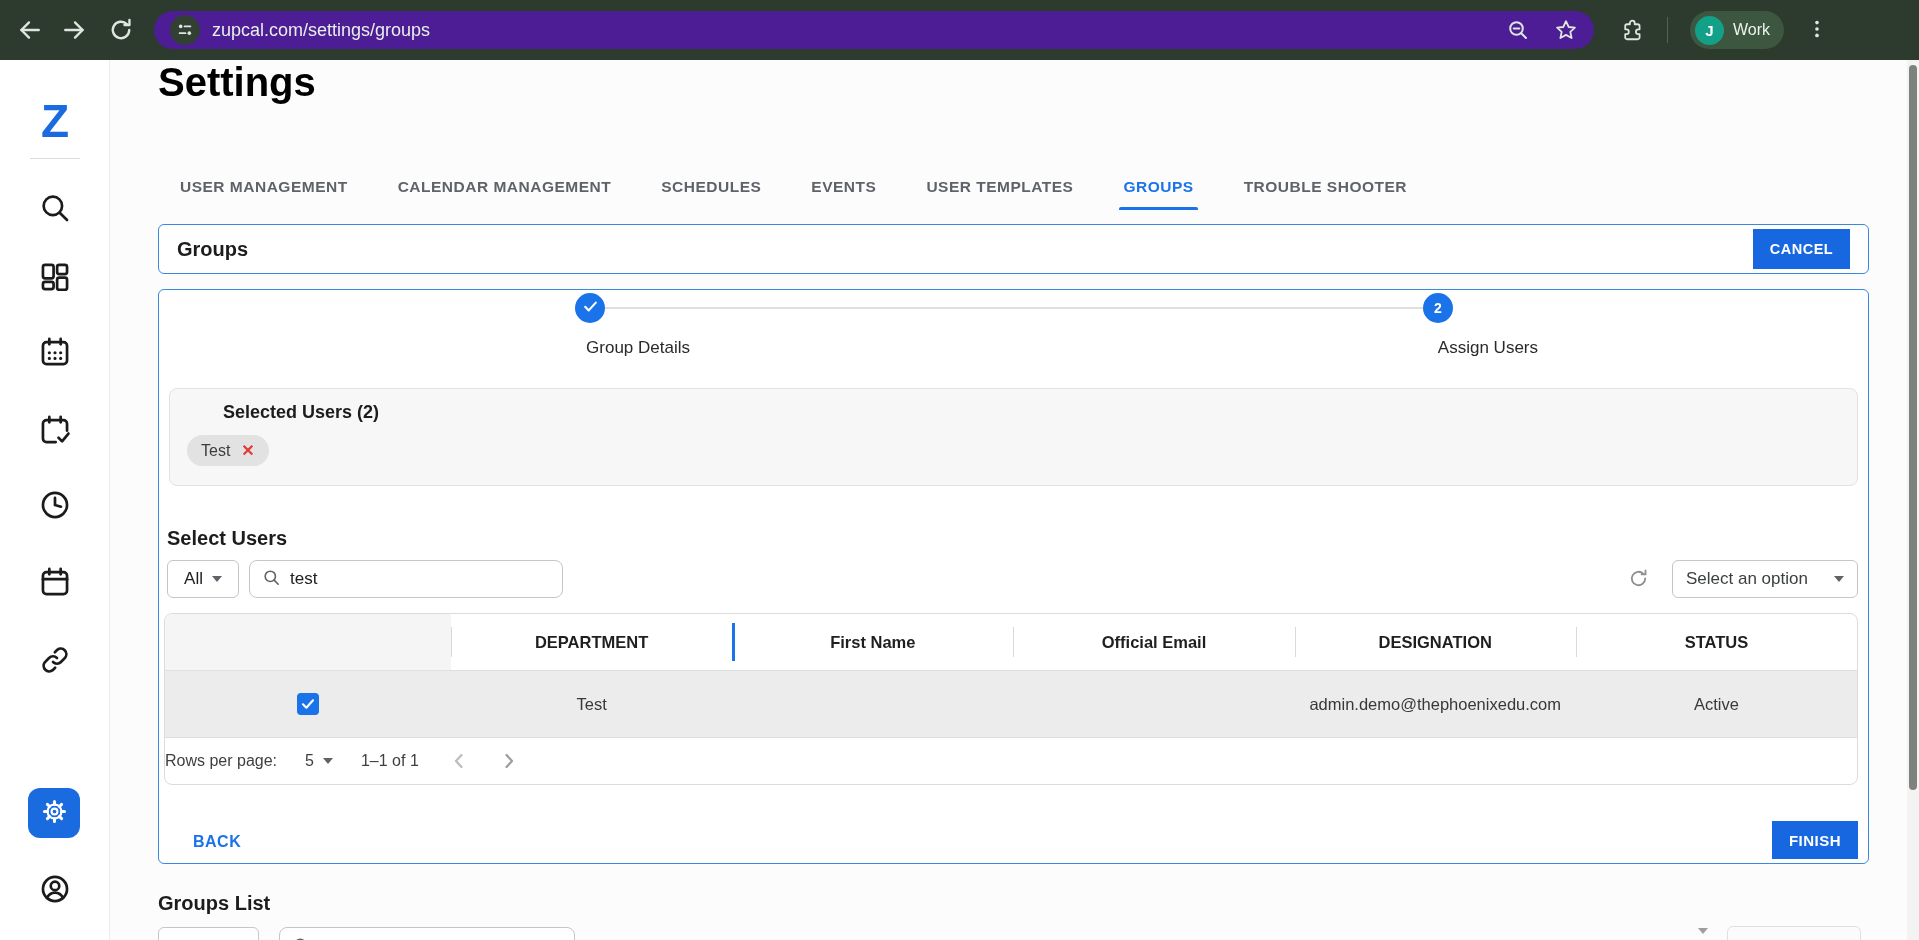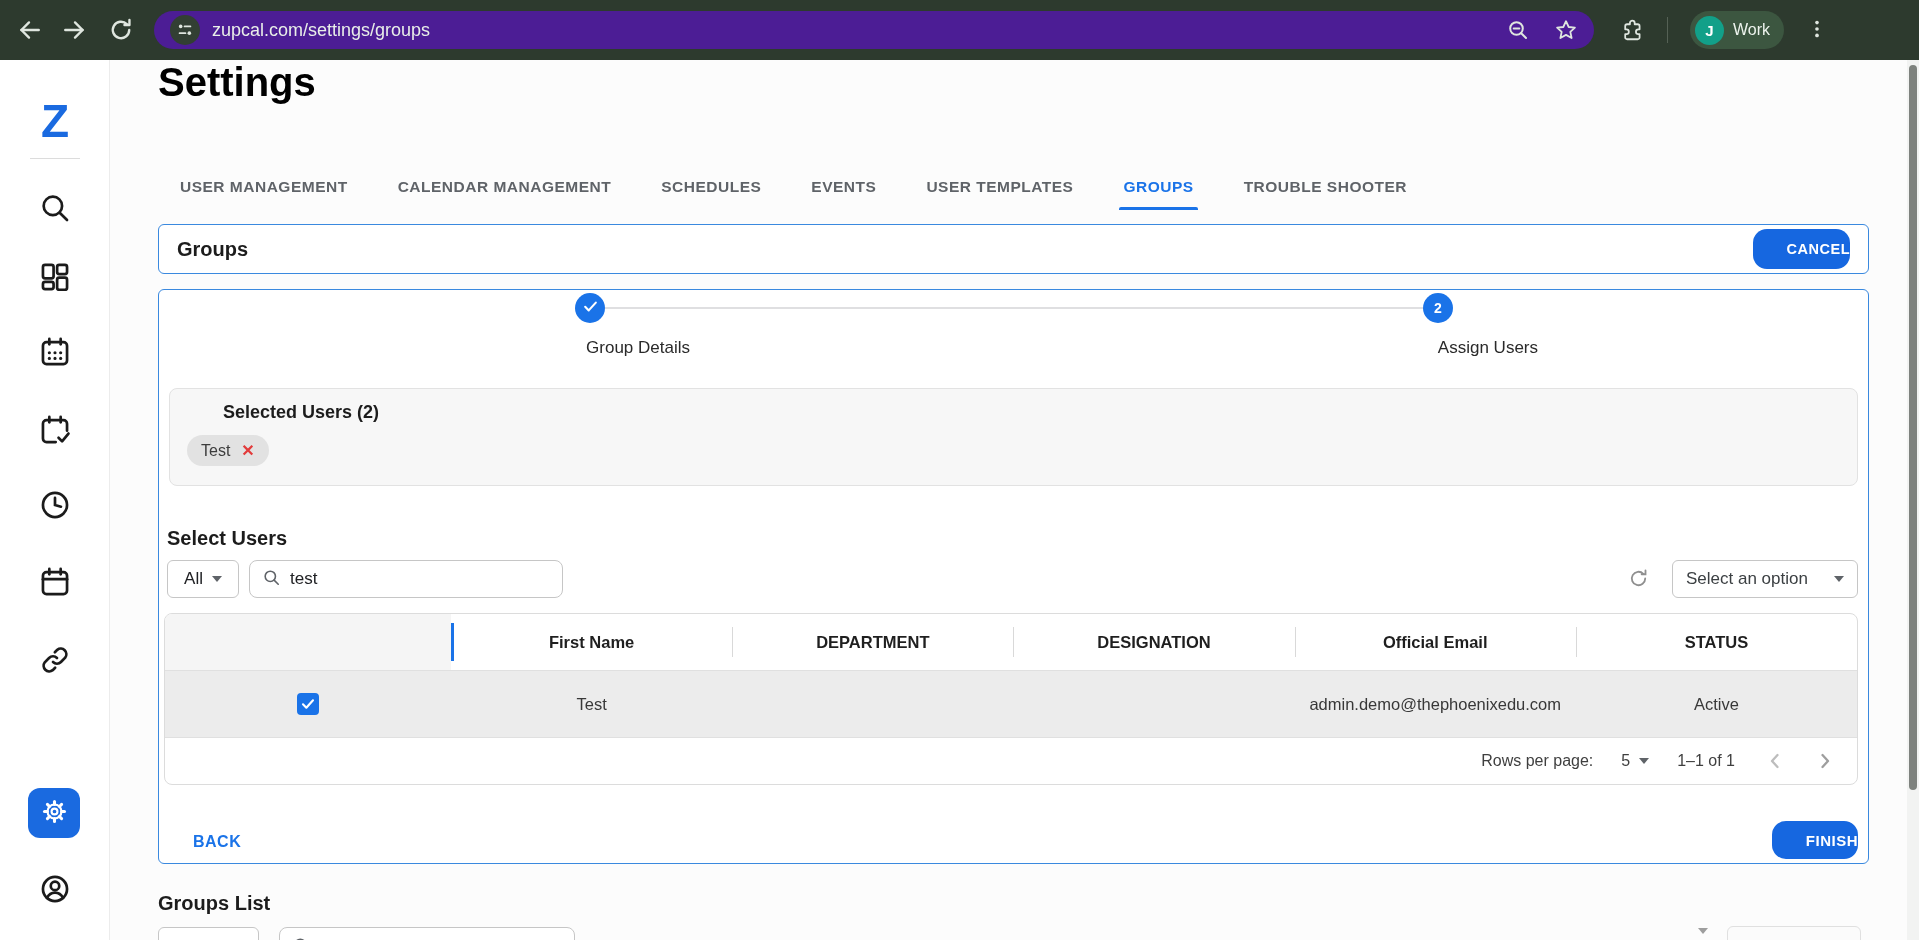--- a/index.html
+++ b/index.html
@@ -34,21 +34,21 @@
 
   
   .tabs { position:absolute; left:66px; top:118px; display:flex; gap:42px; }
   .tab { position:relative; font-size:15.5px; font-weight:600; letter-spacing:.5px; color:#5f6368; padding:0 4px 14px 4px; cursor:pointer; white-space:nowrap; }
   .tab.active { color:#1a73e8; }
   .tab.active::after { content:""; position:absolute; left:0; right:0; bottom:0; height:3px; background:#1a73e8; border-radius:2px 2px 0 0; }
 
   
   .groups-header { position:absolute; left:48px; top:164px; width:1711px; height:50px; background:#fff; border:1px solid #3a89df; border-radius:6px; display:flex; align-items:center; justify-content:space-between; padding:0 18px; }
   .groups-title { font-size:20px; font-weight:700; color:#1c1c1c; }
-  .btn-blue { background:#1667e0; color:#fff; border:none; border-radius:14px; font-family:"Liberation Sans", sans-serif; font-weight:700; letter-spacing:.5px; cursor:pointer;text-align:right; }
+  .btn-blue { background:#1667e0; color:#fff; border:none; border-radius:0; font-family:"Liberation Sans", sans-serif; font-weight:700; letter-spacing:.5px; cursor:pointer; }
   .btn-cancel { width:97px; height:40px; font-size:14.5px; }
 
   
   .panel { position:absolute; left:48px; top:229px; width:1711px; height:575px; background:#fff; border:1px solid #3a89df; border-radius:6px; }
   .connector { position:absolute; left:446px; top:17px; width:818px; height:2px; background:#dfdfe1; }
   .step-circle { position:absolute; top:3px; width:30px; height:30px; border-radius:50%; background:#1a73e8; display:flex; align-items:center; justify-content:center; color:#fff; font-size:14px; font-weight:700; cursor:pointer; }
   .step-label { position:absolute; top:48px; width:200px; text-align:right; font-size:17px; color:#2a2a2a; }
 
   .selected-box { position:absolute; left:10px; top:98px; width:1689px; height:98px; background:#f7f7f7; border:1px solid #e2e2e2; border-radius:8px; padding:13px 17px; }
   .selected-heading { font-size:18px; font-weight:700; color:#1c1c1c;margin-left:36px; }
@@ -68,21 +68,21 @@
   .utable { position:absolute; left:5px; top:323px; width:1694px; border:1px solid #dcdcdc; border-radius:8px; background:#fff; overflow:hidden; }
   .thead { display:flex; height:56px; align-items:center; }
   .th0 { width:286px; height:100%; background:#f5f5f5; flex:none; }
   .th { flex:1; text-align:center; font-size:16.5px; font-weight:600; color:#1f1f1f; position:relative; height:100%; display:flex; align-items:center; justify-content:center; }
   .th::before { content:""; position:absolute; left:0; top:50%; transform:translateY(-50%); width:1px; height:30px; background:#d9d9d9; }
   .th.first::before { width:3px; height:38px; background:#1a73e8; }
   .trow { display:flex; height:68px; align-items:center; background:#ececec; border-top:1px solid #e0e0e0; border-bottom:1px solid #e0e0e0; }
   .td0 { width:286px; flex:none; display:flex; align-items:center; justify-content:center; }
   .td { flex:1; text-align:center; font-size:16.5px; color:#383838; }
   .checkbox { width:22px; height:22px; border-radius:4px; background:#1a73e8; display:flex; align-items:center; justify-content:center; cursor:pointer; }
-  .tfoot { height:46px; display:flex; align-items:center; justify-content:flex-end; gap:28px; padding-right:20px; font-size:16px; color:#3f3f3f; }
+  .tfoot { height:46px; display:flex; align-items:center; gap:28px; padding-right:20px; font-size:16px; color:#3f3f3f; }
   .rpp-value { display:flex; align-items:center; gap:9px; cursor:pointer; }
   .pg-chevrons { display:flex; align-items:center; gap:26px; }
   .pg-btn { width:24px; height:24px; cursor:pointer; }
 
   .back-link { position:absolute; left:26px; top:543px; font-size:16px; font-weight:600; letter-spacing:.5px; color:#1a73e8; cursor:pointer;margin-left:8px; }
   .btn-finish { position:absolute; left:1613px; top:531px; width:86px; height:38px; font-size:15px; }
 
   
   .gl-heading { position:absolute; left:48px; top:832px; font-size:20px; font-weight:700; color:#1c1c1c; }
   .gl-select { position:absolute; left:48px; top:867px; width:101px; height:40px; border:1px solid #c6c6c6; border-radius:6px; background:#fff; display:flex; align-items:center; justify-content:center; gap:9px; font-size:17px; color:#202124; cursor:pointer; }
@@ -318,24 +318,24 @@
       </span>
 
       <div class="assign-select">
         <span>Select an option</span>
         <span class="caret"></span>
       </div>
 
       <div class="utable">
         <div class="thead">
           <div class="th0"></div>
+          <div class="th">DEPARTMENT</div>
           <div class="th first">First Name</div>
-          <div class="th">DEPARTMENT</div>
+          <div class="th">Official Email</div>
           <div class="th">DESIGNATION</div>
-          <div class="th">Official Email</div>
           <div class="th">STATUS</div>
         </div>
         <div class="trow">
           <div class="td0">
             <span class="checkbox">
               <svg width="16" height="16" viewBox="0 0 24 24" fill="none" stroke="#fff" stroke-width="3.2" stroke-linecap="round" stroke-linejoin="round">
                   <polyline points="4.5,12.5 9.5,17.5 19.5,6.5"></polyline>
                 </svg>
             </span>
           </div>

